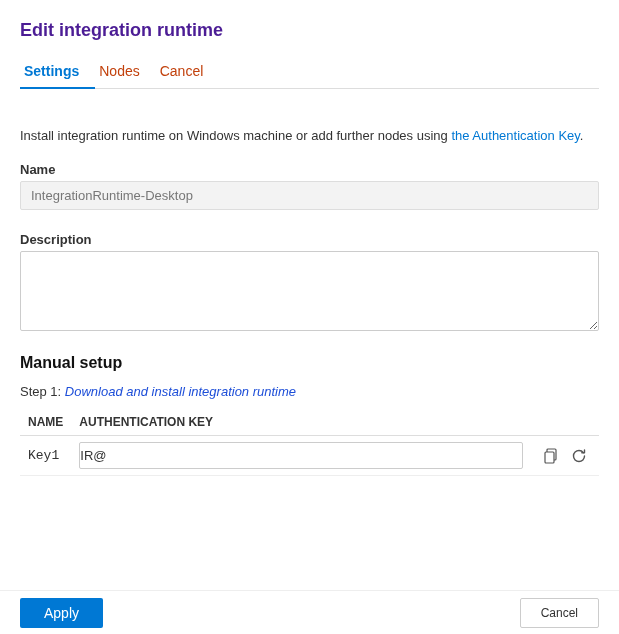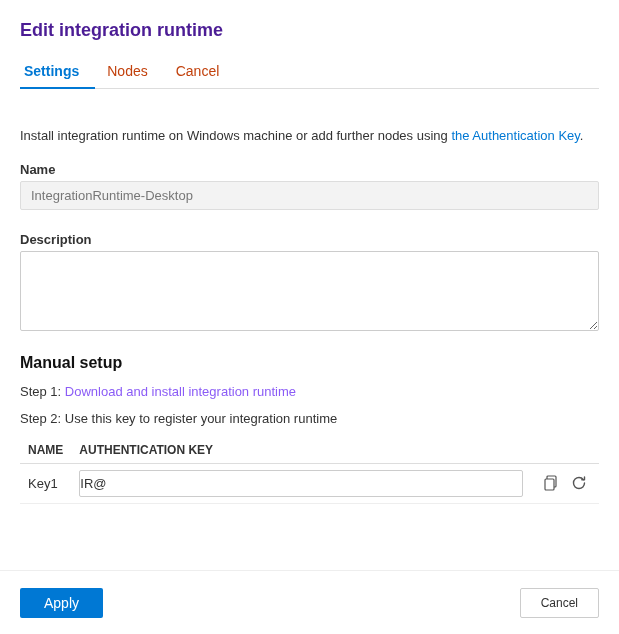--- a/index.html
+++ b/index.html
@@ -18,21 +18,21 @@
     .page-title {
       font-size: 18px;
       font-weight: 600;
       color: #4c1d95;
       margin-bottom: 14px;
     }
     .tabs {
       display: flex;
       border-bottom: 1px solid #ddd;
       margin-bottom: 2px;
-      gap: 8px;
+      gap: 0;
     }
     .tab {
       padding: 8px 16px 8px 4px;
       cursor: pointer;
       font-size: 14px;
       color: #c2410c;
       border-bottom: 2px solid transparent;
       margin-bottom: -1px;
     }
     .tab.active {
@@ -84,22 +84,23 @@
       color: #111;
       margin-bottom: 10px;
     }
     .step-text {
       font-size: 13px;
       color: #333;
       margin-bottom: 8px;
       line-height: 1.5;
     }
     .step-text a {
-      color: #8b5cf6;
+      color: #1d4ed8;
       text-decoration: none;
+      font-style: italic;
     }
     .keys-table {
       width: 100%;
       border-collapse: collapse;
       margin-top: 6px;
     }
     .keys-table th {
       text-align: left;
       font-size: 12px;
       font-weight: 700;
@@ -108,20 +109,21 @@
       border-bottom: 1px solid #ddd;
     }
     .keys-table td {
       padding: 6px 8px;
       vertical-align: middle;
       border-bottom: 1px solid #eee;
     }
     .key-name-cell {
       font-size: 13px;
       width: 50px;
+      font-family: Liberation Mono, monospace;
     }
     .key-input-cell {
       flex: 1;
     }
     .key-input {
       width: 100%;
       padding: 5px 0;
       border: 1px solid #ccc;
       font-size: 13px;
       border-radius: 2px;
@@ -142,21 +144,21 @@
       font-size: 15px;
       display: inline-flex;
       align-items: center;
       justify-content: center;
     }
     .footer {
       position: absolute;
       bottom: 0;
       left: 0;
       right: 0;
-      height: 64px;
+      height: 44px;
       display: flex;
       align-items: center;
       padding: 0 20px;
       border-top: 1px solid #eee;
       background: #fff;
       justify-content: space-between;
     }
     .apply-btn {
       background: #0078d4;
       color: #fff;
@@ -205,23 +207,20 @@
   <div class="field-label">Name</div>
   <input class="name-input" type="text" readonly="" value="IntegrationRuntime-Desktop" style="">
 
   <div class="field-label">Description</div>
   <textarea class="description-textarea" style=""></textarea>
 
   <div class="section-title">Manual setup</div>
 
   <div class="step-text">
     <span>Step 1: </span><a>Download and install integration runtime</a>
-  </div>
-  <div class="step-text">
-    <span>Step 2: </span><span>Use this key to register your integration runtime</span>
   </div>
 
   <table class="keys-table">
     <thead>
       <tr>
         <th>NAME</th>
         <th>AUTHENTICATION KEY</th>
         <th></th>
       </tr>
     </thead>

